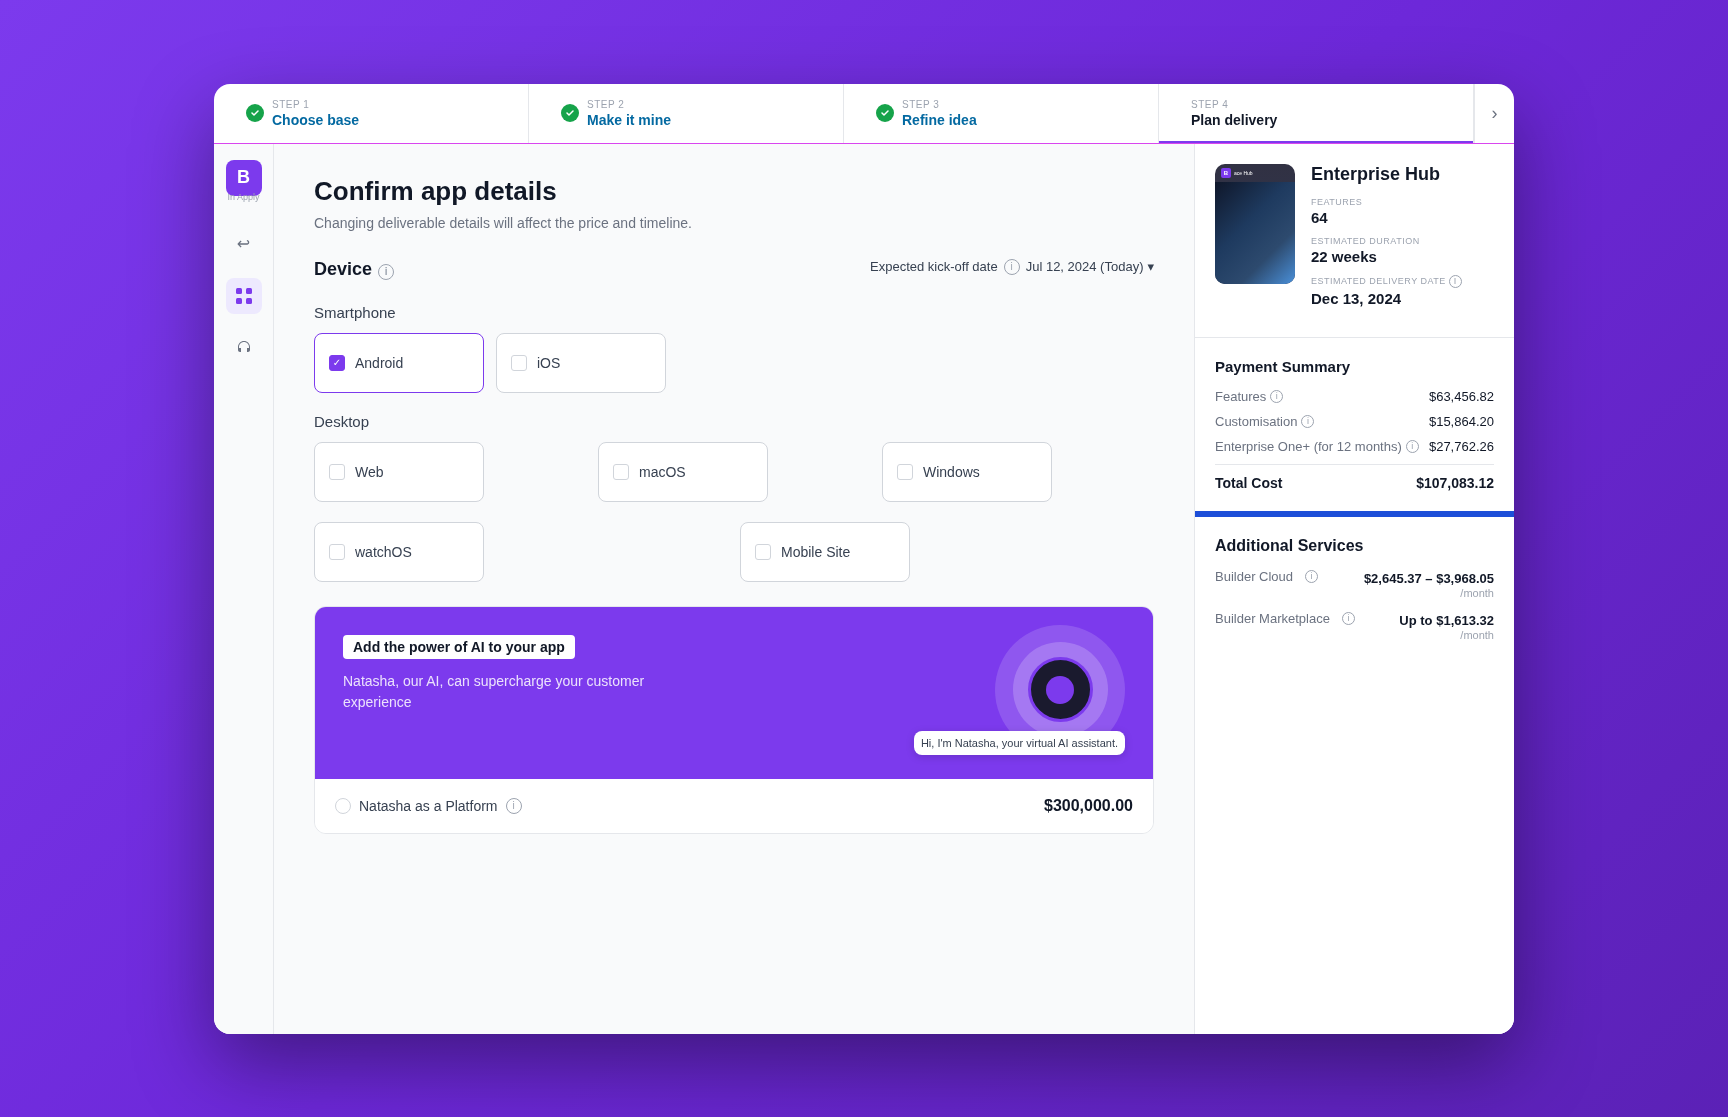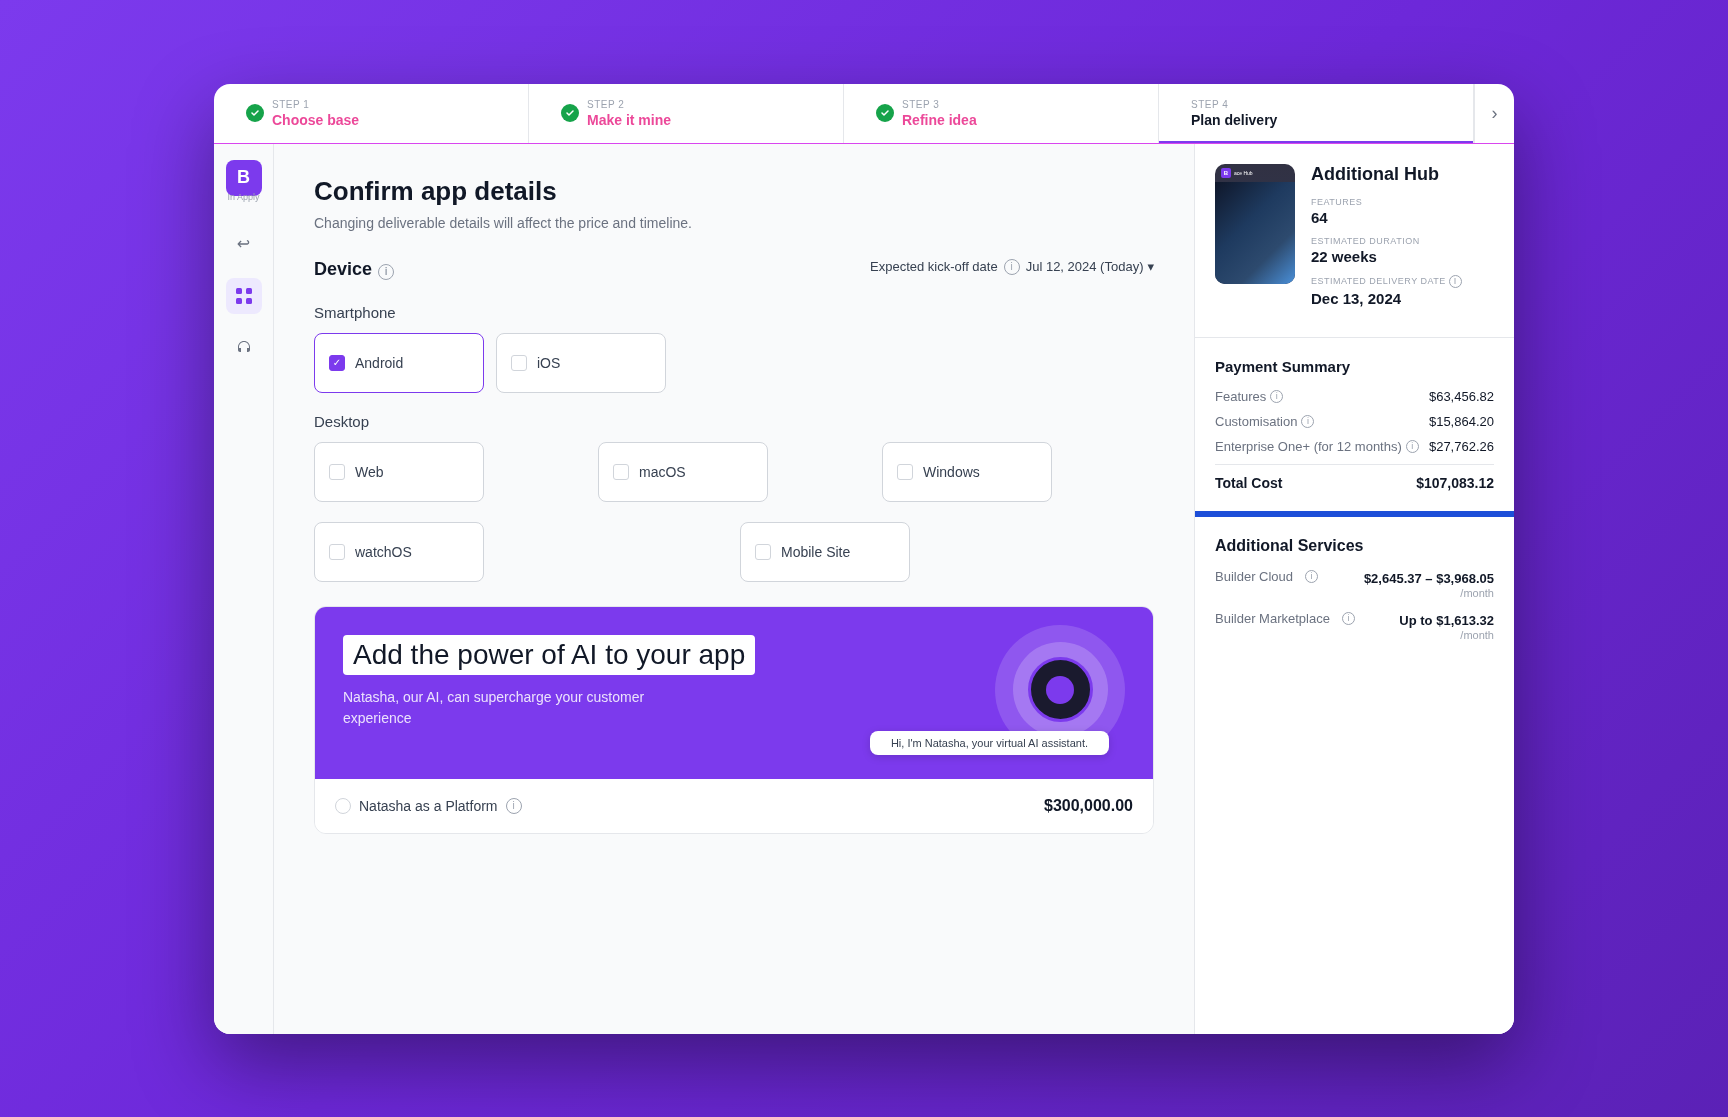--- a/index.html
+++ b/index.html
@@ -42,21 +42,21 @@
     .step:last-child { border-right: none; }
     .step-label-top {
       font-size: 10px;
       color: #9ca3af;
       text-transform: uppercase;
       letter-spacing: 0.5px;
     }
     .step-title {
       font-size: 14px;
       font-weight: 600;
-      color: #ec4899;
+      color: #0369a1;
     }
     .step-text { display: flex; flex-direction: column; gap: 2px; }
     .step-check {
       width: 18px;
       height: 18px;
       border-radius: 50%;
       background: #16a34a;
       display: flex;
       align-items: center;
       justify-content: center;
@@ -256,22 +256,22 @@
       background: #7c3aed;
       padding: 28px 28px 24px;
       display: flex;
       align-items: flex-start;
       justify-content: space-between;
       min-height: 140px;
       position: relative;
     }
     .ai-banner-text { flex: 1; }
     .ai-banner-title {
-      font-size: 28px;
-      font-weight: 400;
+      font-size: 14px;
+      font-weight: 700;
       color: white;
       background: white;
       color: #111827;
       display: inline-block;
       padding: 4px 10px;
       border-radius: 4px;
       margin-bottom: 12px;
     }
     .ai-banner-desc {
       font-size: 14px;
@@ -320,24 +320,24 @@
     }
     .circle-dot {
       width: 28px;
       height: 28px;
       border-radius: 50%;
       background: #7c3aed;
     }
     .natasha-bubble {
       position: absolute;
       bottom: 0;
-      right: 16px;
+      right: 0;
       background: white;
       border-radius: 8px;
-      padding: 6px 21px;
+      padding: 6px 7px;
       font-size: 11px;
       color: #374151;
       box-shadow: 0 2px 8px rgba(0,0,0,0.15);
       white-space: nowrap;
       margin-top: 31px;
     }
     .ai-banner-bottom {
       background: white;
       padding: 18px 20px;
       display: flex;
@@ -704,21 +704,21 @@
 
         <div class="app-preview">
           <div class="app-thumbnail">
             <div class="app-thumbnail-header">
               <div class="app-thumbnail-logo">B</div>
               <span class="app-thumbnail-title">ace Hub</span>
             </div>
             <div class="app-thumbnail-img" style="background: linear-gradient(135deg, #0f172a 0%, #1e3a5f 40%, #2d4a6e 70%, #4a90d9 100%);"></div>
           </div>
           <div class="app-info">
-            <div class="app-name">Additional Hub</div>
+            <div class="app-name">Enterprise Hub</div>
             <div class="app-stat">
               <div class="app-stat-label">FEATURES</div>
               <div class="app-stat-value">64</div>
             </div>
             <div class="app-stat">
               <div class="app-stat-label">ESTIMATED DURATION</div>
               <div class="app-stat-value">22 weeks</div>
             </div>
             <div class="app-stat">
               <div class="app-stat-label" style="display:flex;align-items:center;gap:3px;">

